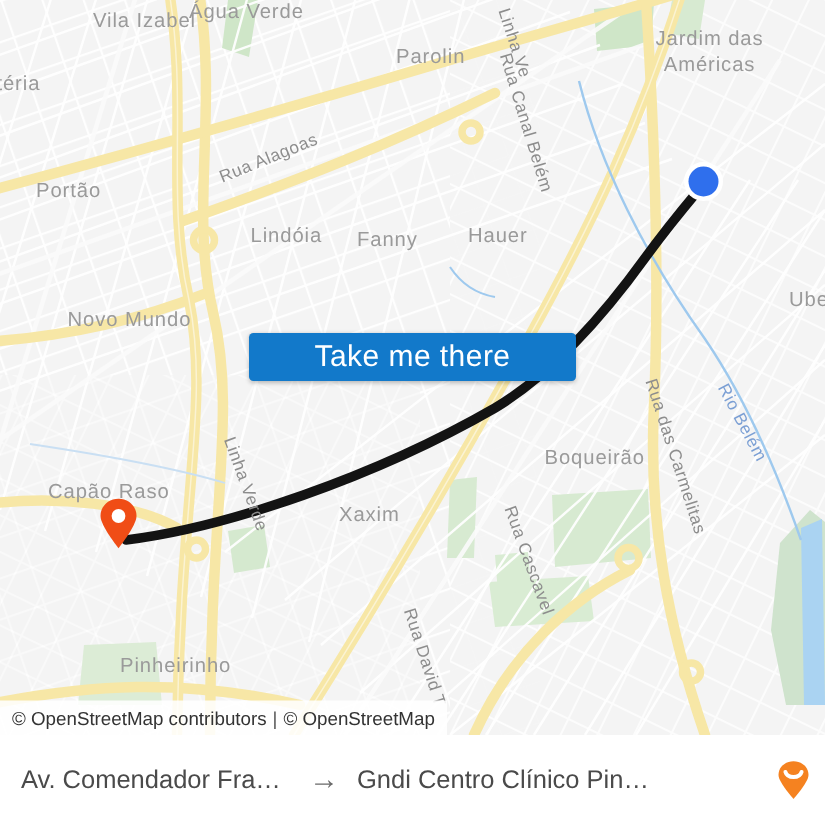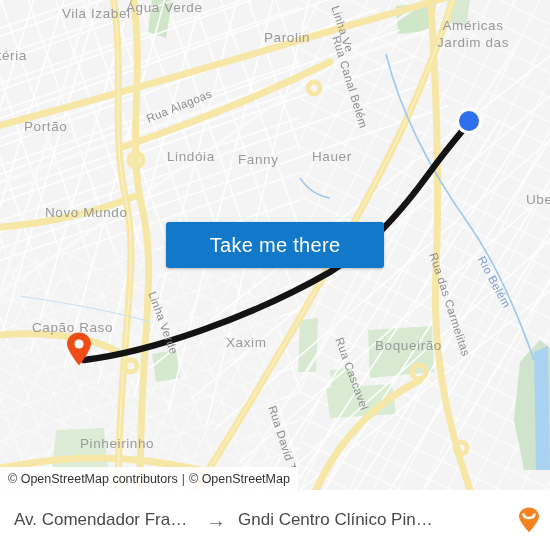--- a/index.html
+++ b/index.html
@@ -17,21 +17,21 @@
     position:absolute;color:#9b9b9b;white-space:nowrap;
     font-size:13px;letter-spacing:.6px;pointer-events:none;
   }
   .lbl.place{font-size:13.5px;color:#9a9a9a;}
   .lbl.place2{font-size:13.5px;color:#9a9a9a;line-height:17px;text-align:center;}
   .lbl.road{font-size:11.5px;color:#8d8d8d;letter-spacing:.4px;}
   .lbl.water{font-size:11.5px;color:#7b9fd4;letter-spacing:.4px;}
 
   
   #take-me-there{
-    position:absolute;left:166px;top:222px;width:218px;height:46px;
+    position:absolute;left:166px;top:222px;width:218px;height:32px;
     background:#1279ca;color:#fff;border:0;border-radius:3px;
     font-family:"Liberation Sans","DejaVu Sans",sans-serif;
     font-size:20px;letter-spacing:.3px;cursor:pointer;
     box-shadow:0 1px 3px rgba(0,0,0,.25);
   }
 
   
   #attribution{
     position:absolute;left:0;top:467px;height:23px;
     background:rgba(255,255,255,.88);
@@ -193,27 +193,27 @@
       <span class="lbl place" style="left:126px;top:0px;">Água Verde</span>
       <span class="lbl place" style="left:264px;top:30px;">Parolin</span>
       <span class="lbl place" style="left:-6px;top:48px;">itéria</span>
       <span class="lbl place" style="left:24px;top:119px;">Portão</span>
       <span class="lbl place" style="left:167px;top:149px;">Lindóia</span>
       <span class="lbl place" style="left:238px;top:152px;">Fanny</span>
       <span class="lbl place" style="left:312px;top:149px;">Hauer</span>
       <span class="lbl place" style="left:45px;top:205px;">Novo Mundo</span>
       <span class="lbl place" style="left:526px;top:192px;">Uber</span>
       <span class="lbl place" style="left:226px;top:308px;margin-top:27px;">Xaxim</span>
-      <span class="lbl place" style="left:375px;top:297px;margin-top:41px;">Boqueirão</span>
+      <span class="lbl place" style="left:363px;top:297px;">Boqueirão</span>
       <span class="lbl place" style="left:32px;top:320px;">Capão Raso</span>
       <span class="lbl place" style="left:80px;top:436px;">Pinheirinho</span>
 
       <div class="lbl place2" style="left:437px;top:17px;">
+        <div>Jardim das</div>
         <div>Américas</div>
-        <div>Jardim das</div>
       </div>
 
       <span class="lbl road" style="left:147px;top:113px;transform:rotate(-22deg);transform-origin:left center;">Rua Alagoas</span>
       <span class="lbl road" style="left:335px;top:0px;transform:rotate(72deg);transform-origin:left center;">Linha Ve</span>
       <span class="lbl road" style="left:336px;top:30px;transform:rotate(73deg);transform-origin:left center;">Rua Canal Belém</span>
       <span class="lbl road" style="left:152px;top:286px;transform:rotate(70deg);transform-origin:left center;">Linha Verde</span>
       <span class="lbl road" style="left:433px;top:247px;transform:rotate(72deg);transform-origin:left center;">Rua das Carmelitas</span>
       <span class="lbl road" style="left:339px;top:332px;transform:rotate(70deg);transform-origin:left center;">Rua Cascavel</span>
       <span class="lbl road" style="left:272px;top:400px;transform:rotate(72deg);transform-origin:left center;">Rua David T</span>
 

